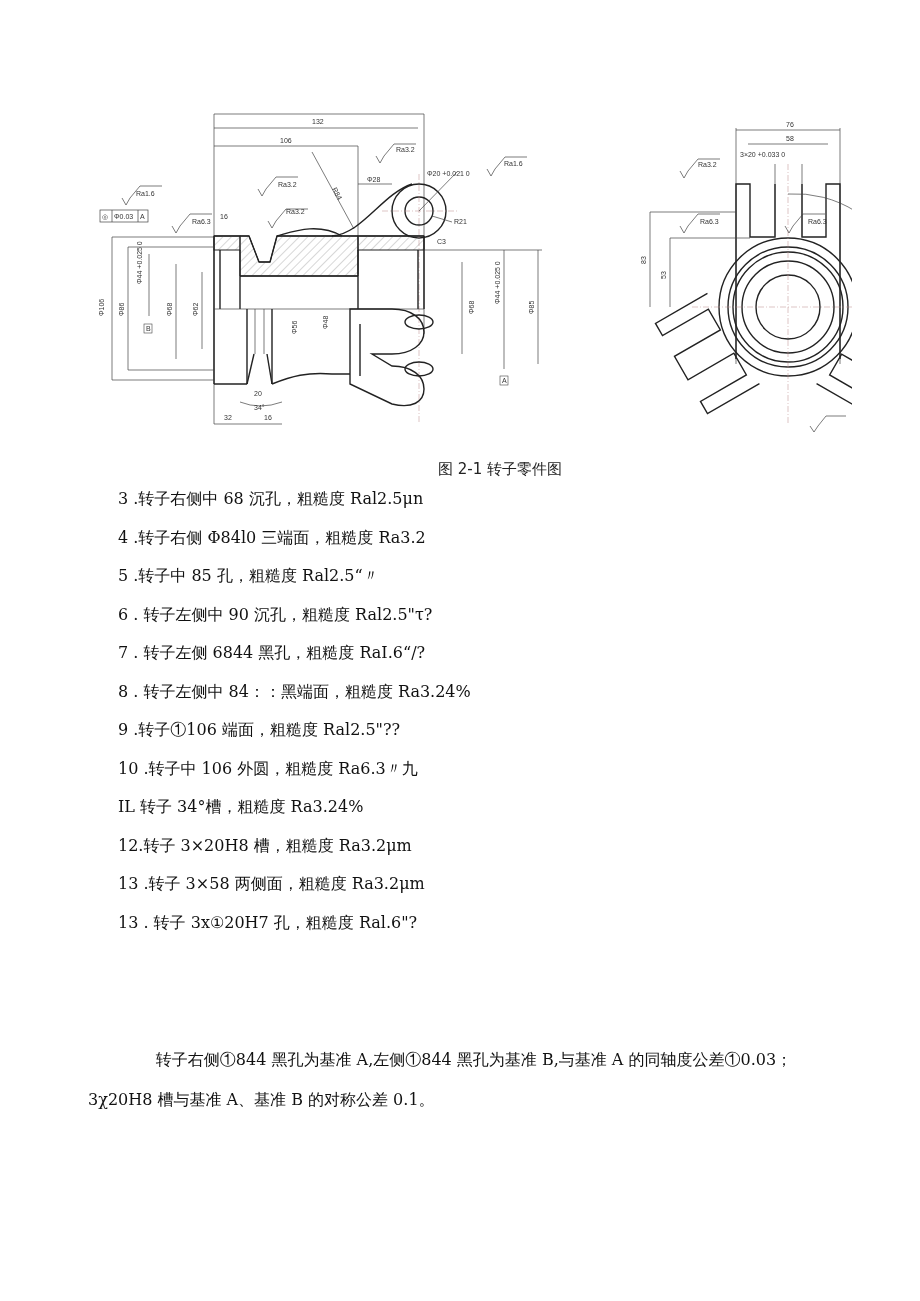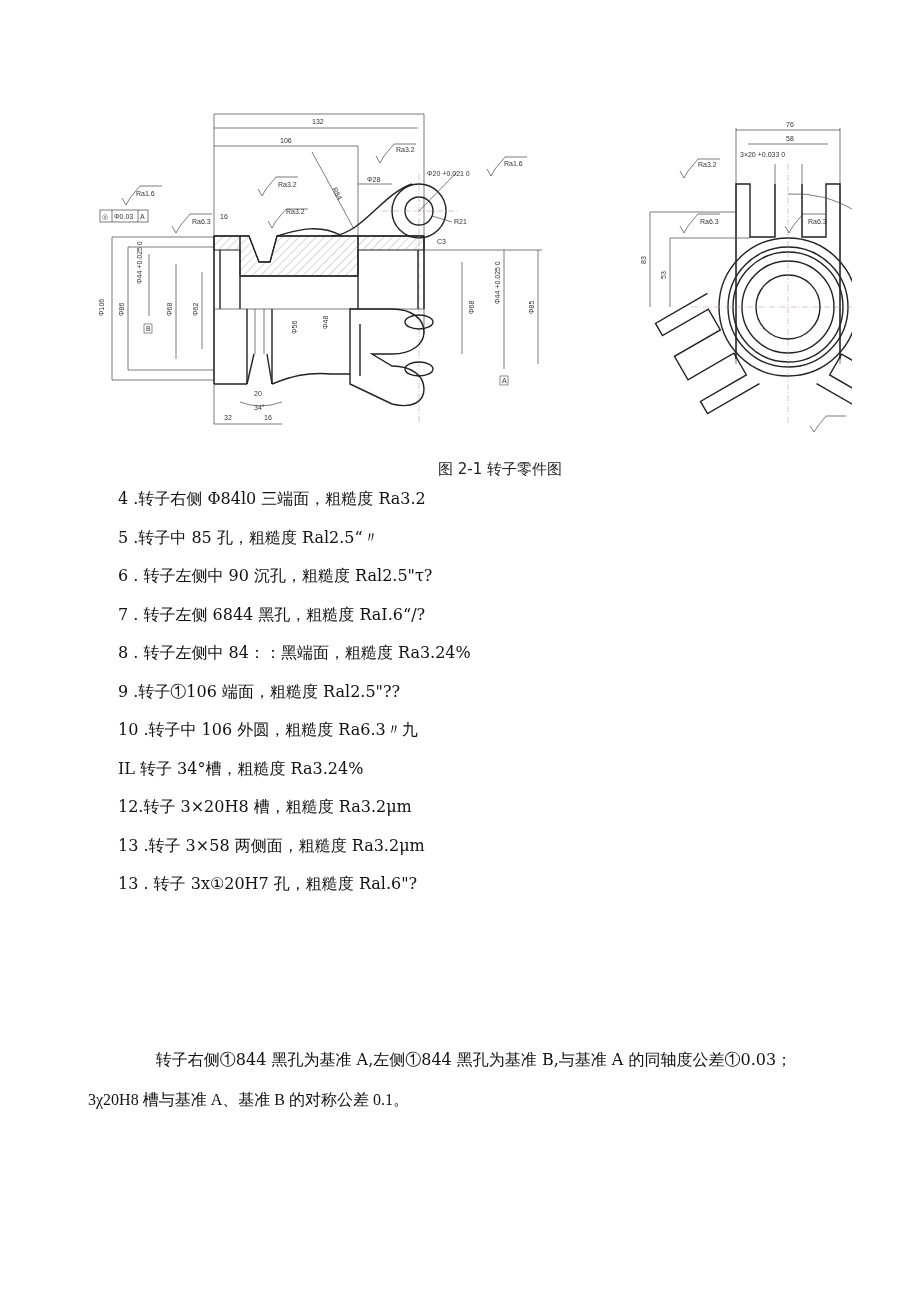--- a/index.html
+++ b/index.html
@@ -6,21 +6,21 @@
   body { width: 920px; height: 1301px; position: relative; overflow: hidden;
          font-family: "DejaVu Serif", "Liberation Serif", serif; color: #111; }
   .figure { position: absolute; left: 92px; top: 104px; width: 760px; height: 340px; }
   .figure svg { width: 100%; height: 100%; display: block; }
   .caption { position: absolute; left: 0; width: 920px; top: 460px; text-align: center;
              font-family: "DejaVu Sans", "Liberation Sans", sans-serif; font-size: 15px; color: #222; padding-left: 40px; }
   .list { position: absolute; left: 118px; top: 488px; margin: 0; padding: 0; list-style: none; }
   .list li { height: 38.5px; font-size: 16px; line-height: 22px; white-space: nowrap; color: #111; }
   .para { position: absolute; left: 88px; top: 1040px; width: 740px; font-size: 16px; line-height: 40px; color: #111; }
   .para .l1 { display: block; text-indent: 32px; white-space: nowrap; text-align: center; }
-  .para .l2 { display: block; white-space: nowrap; font-family: Liberation Serif, serif; }
+  .para .l2 { display: block; white-space: nowrap; }
   .dim { font-family: "Liberation Sans", sans-serif; font-size: 7px; fill: #333; }
   .thin { stroke: #444; stroke-width: 0.7; fill: none; }
   .thick { stroke: #222; stroke-width: 1.4; fill: none; }
   .center { stroke: #b88; stroke-width: 0.5; stroke-dasharray: 6 2 1 2; fill: none; }
 </style>
 </head>
 <body>
 
 <div class="figure">
   <svg viewBox="0 0 760 340">
@@ -207,20 +207,21 @@
       </g>
       <text class="dim" x="771" y="330" style="font-size:10px">(√)</text>
       <path class="thin" d="M718,322 l4,6 l4,-6 M726,322 l8,-10 l20,0"></path>
     </g>
   </svg>
 </div>
 
 <div class="caption">图 2-1 转子零件图</div>
 
 <ul class="list">
+  <li>3 .转子右侧中 68 沉孔，粗糙度 Ral2.5μn</li>
   <li>4 .转子右侧 Φ84l0 三端面，粗糙度 Ra3.2</li>
   <li>5 .转子中 85 孔，粗糙度 Ral2.5“〃</li>
   <li>6 . 转子左侧中 90 沉孔，粗糙度 Ral2.5"τ?</li>
   <li>7 . 转子左侧 6844 黑孔，粗糙度 RaI.6“/?</li>
   <li>8 . 转子左侧中 84：：黑端面，粗糙度 Ra3.24%</li>
   <li>9 .转子①106 端面，粗糙度 Ral2.5"??</li>
   <li>10 .转子中 106 外圆，粗糙度 Ra6.3〃九</li>
   <li>IL 转子 34°槽，粗糙度 Ra3.24%</li>
   <li>12.转子 3×20H8 槽，粗糙度 Ra3.2μm</li>
   <li>13 .转子 3×58 两侧面，粗糙度 Ra3.2μm</li>

